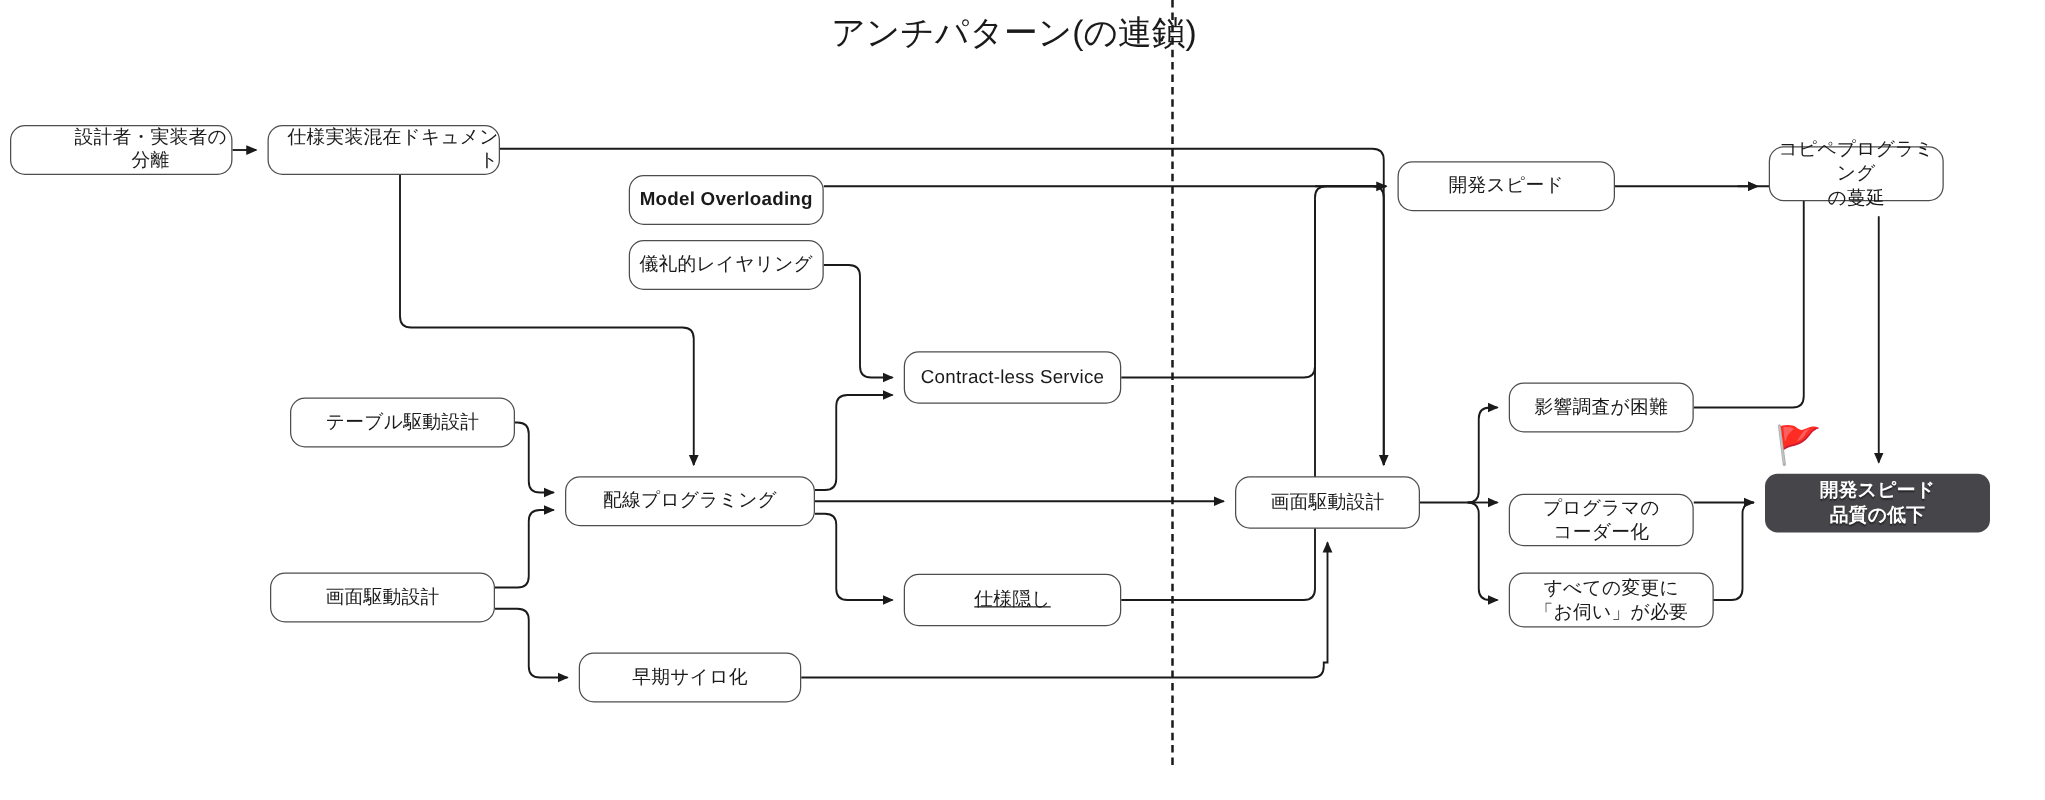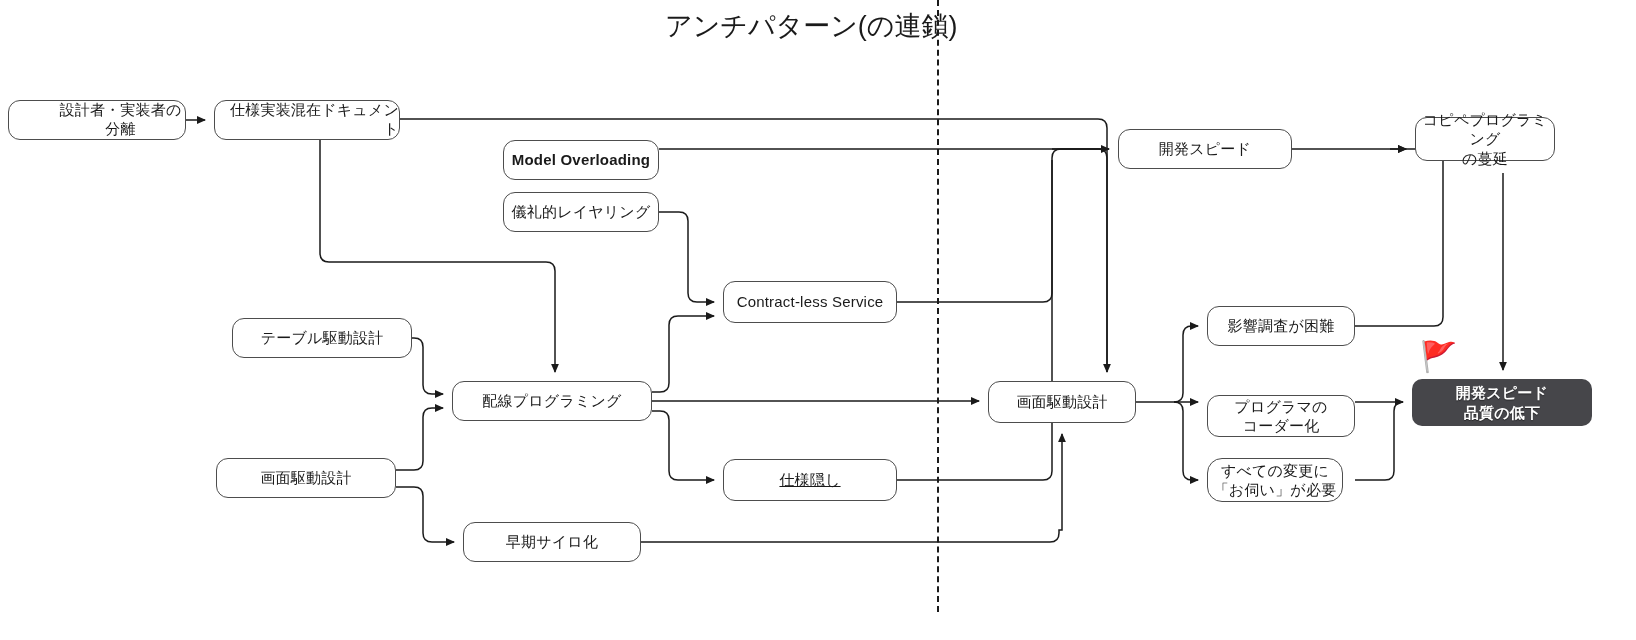--- a/index.html
+++ b/index.html
@@ -120,21 +120,21 @@
       <div class="node" style="left: 1118px; top: 129px; width: 174px; height: 40px;">
         <span style="white-space: pre-line;">開発スピード</span>
       </div>
       <div class="node" style="left: 1207px; top: 306px; width: 148px; height: 40px;">
         <span style="white-space: pre-line;">影響調査が困難</span>
       </div>
       <div class="node multiline" style="left: 1207px; top: 395px; width: 148px; height: 42px;">
         <span style="white-space: pre-line;">プログラマの
 コーダー化</span>
       </div>
-      <div class="node multiline" style="left: 1207px; top: 458px; width: 136px; height: 44px; border-radius: 15px;">
+      <div class="node multiline" style="left: 1207px; top: 458px; width: 164px; height: 44px;">
         <span style="white-space: pre-line;">すべての変更に
 「お伺い」が必要</span>
       </div>
       <div class="node multiline" style="left: 1415px; top: 117px; width: 140px; height: 44px;">
         <span style="white-space: pre-line;">コピペプログラミング
 の蔓延</span>
       </div>
       <div class="node dark multiline" style="left: 1412px; top: 379px; width: 180px; height: 47px;">
         <span style="white-space: pre-line;">開発スピード
 品質の低下</span>

